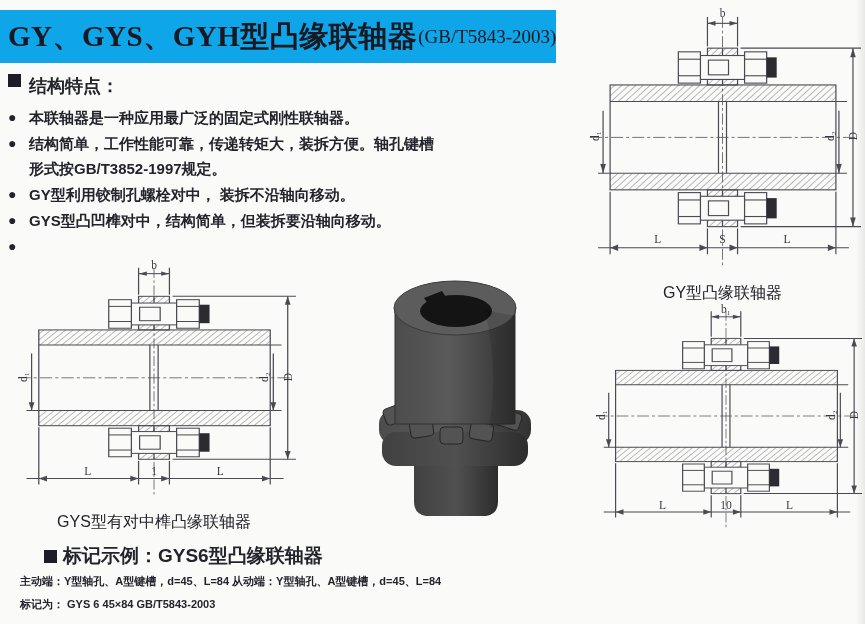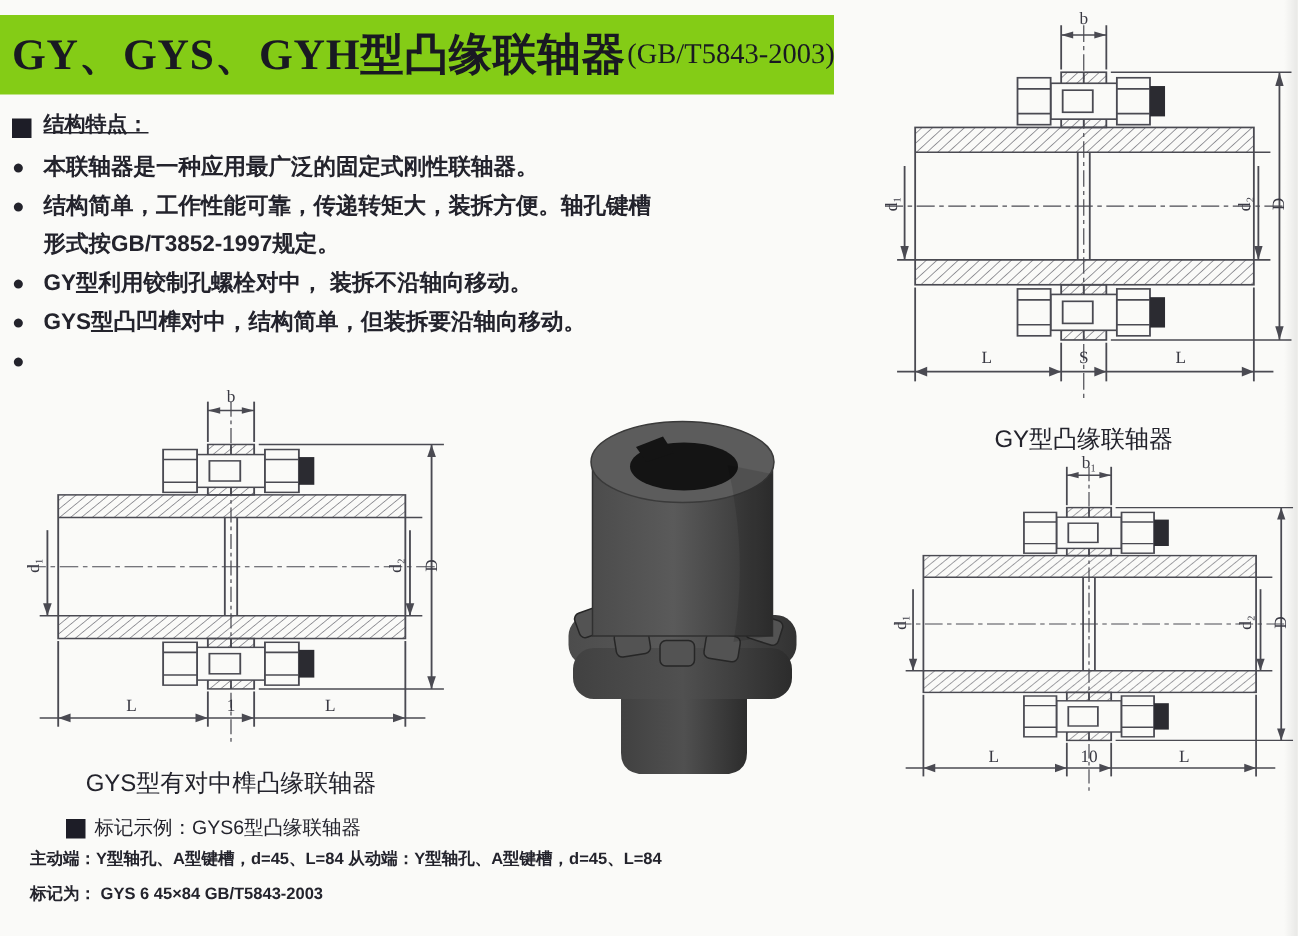--- a/index.html
+++ b/index.html
@@ -13,21 +13,21 @@
   
   .banner{position:absolute;left:0;top:10px;width:556px;height:53px;
     display:flex;align-items:center;padding-left:8px;box-sizing:border-box;}
   .banner .t{font-family:"Liberation Serif",serif;font-weight:bold;font-size:29px;
     color:#191922;letter-spacing:.5px;white-space:nowrap;}
   .banner .s{font-family:"Liberation Serif",serif;font-weight:normal;font-size:19px;
     color:#191922;margin-left:1px;white-space:nowrap;}
 
   
   .features{position:absolute;left:8px;top:74px;width:432px;}
-  .f-head{display:flex;align-items:flex-end;font-size:14px;font-weight:bold;margin-bottom:7px;text-decoration:underline;}
+  .f-head{display:flex;align-items:flex-start;font-size:18px;font-weight:bold;margin-bottom:7px;}
   .sq{width:13px;height:13px;background:#1d1d27;display:inline-block;margin-right:8px;}
   ul.bullets{list-style:none;margin:0;padding:0;font-size:15px;line-height:25px;font-weight:bold;}
   ul.bullets li{position:relative;padding-left:21px;margin-bottom:1px;}
   ul.bullets li .dot{position:absolute;left:0;top:0;font-size:14px;}
 
   
   .drawing{position:absolute;}
   .drawing svg{width:100%;height:100%;display:block;}
   .dim{position:absolute;font-family:"Liberation Serif",serif;font-size:11.5px;
     color:#3a3a44;white-space:nowrap;line-height:1;}
@@ -46,31 +46,31 @@
   #cap-gy {left:582px;top:283px;width:281px;}
   #cap-gys{left:10px; top:512px;width:288px;}
   #cap-gyh{left:588px;top:543px;width:276px;}
 
   
   #photo{position:absolute;left:352px;top:260px;width:212px;height:276px;}
   #photo svg{width:100%;height:100%;display:block;}
 
   
   #marking{position:absolute;left:8px;top:543px;width:852px;}
-  .m-head{display:flex;align-items:center;font-size:13px;font-weight:normal;padding-left:36px;}
+  .m-head{display:flex;align-items:center;font-size:19px;font-weight:bold;padding-left:36px;}
   .m-head .sq{margin-right:6px;}
   .m-line{font-size:11px;font-weight:bold;line-height:21px;padding-left:12px;
     white-space:nowrap;margin-top:2px;}
 </style>
 </head>
 <body>
 
 <div id="page" style="background: rgb(250, 250, 248);">
 
-  <div class="banner" style="background: #84cc16;">
+  <div class="banner" style="background: #0ea5e9;">
     <span class="t">GY、GYS、GYH型凸缘联轴器</span>
     <span class="s">(GB/T5843-2003)</span>
   </div>
 
   <div class="features">
     <div class="f-head">
       <span class="sq"></span>
       <span>结构特点：</span>
     </div>
     <ul class="bullets">

